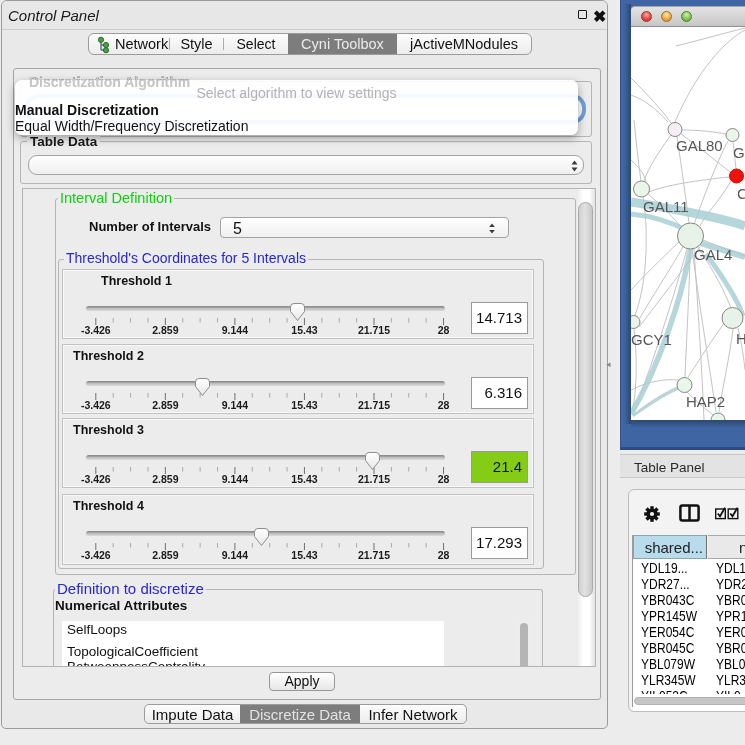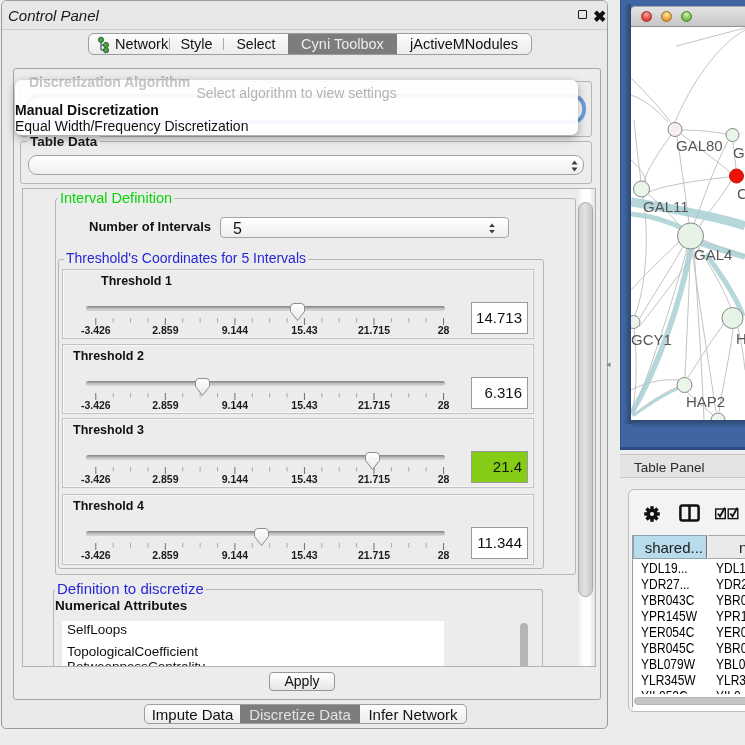--- a/index.html
+++ b/index.html
@@ -250,21 +250,21 @@
         <div style="position:absolute;left:380.55px;top:54px;transform:translateX(-50%);font-size:10.5px;font-weight:bold;color:#1a1a1a;">28</div>
         <svg style="position:absolute;left:189.5px;top:32px;" width="17" height="20" viewBox="0 0 17 20">
           <path d="M1.5,5 Q1.5,1.5 5,1.5 L12,1.5 Q15.5,1.5 15.5,5 L15.5,9.5 L8.5,18.5 L1.5,9.5 Z" fill="url(#tg4)" stroke="#8e8e8e" stroke-width="1"></path>
           <defs>
             <linearGradient id="tg4" x1="0" y1="0" x2="0" y2="1">
               <stop offset="0" stop-color="#ffffff"></stop>
               <stop offset="1" stop-color="#e8e8e8"></stop>
             </linearGradient>
           </defs>
         </svg>
-        <div style="position:absolute;left:408px;top:32px;width:57px;height:32px;background:#fff;border:1px solid #9a9a9a;font-size:15px;line-height:30px;text-align:right;padding-right:5px;color:#111;">11.344</div>
+        <div style="position:absolute;left:408px;top:32px;width:57px;height:32px;background:#fff;border:1px solid #9a9a9a;font-size:15px;line-height:30px;text-align:right;padding-right:5px;color:#111;">17.293</div>
       </div>
     </div>
 </div>
 
 <div class="abs" style="left:576px;top:189px;width:19px;height:477px;background:linear-gradient(90deg,#e8e8e8,#ffffff 40%,#ffffff 70%,#e0e0e0);"></div>
 <div class="abs" style="left:578px;top:202px;width:15px;height:395px;background:linear-gradient(90deg,#cfcfcf,#e2e2e2 45%,#c8c8c8);border:1px solid #a8a8a8;border-radius:8px;"></div>
 
 <div class="abs" style="left:269px;top:672px;width:66px;height:19px;background:linear-gradient(#ffffff,#e6e6e6);border:1px solid #969696;border-radius:4px;text-align:center;font-size:14px;line-height:17px;color:#111;">Apply</div>
 
 <div class="abs" id="bottabs" style="left:144px;top:704px;height:20px;display:flex;border:1px solid #9c9c9c;border-radius:5px;background:linear-gradient(#fcfcfc,#ececec);overflow:hidden;">

